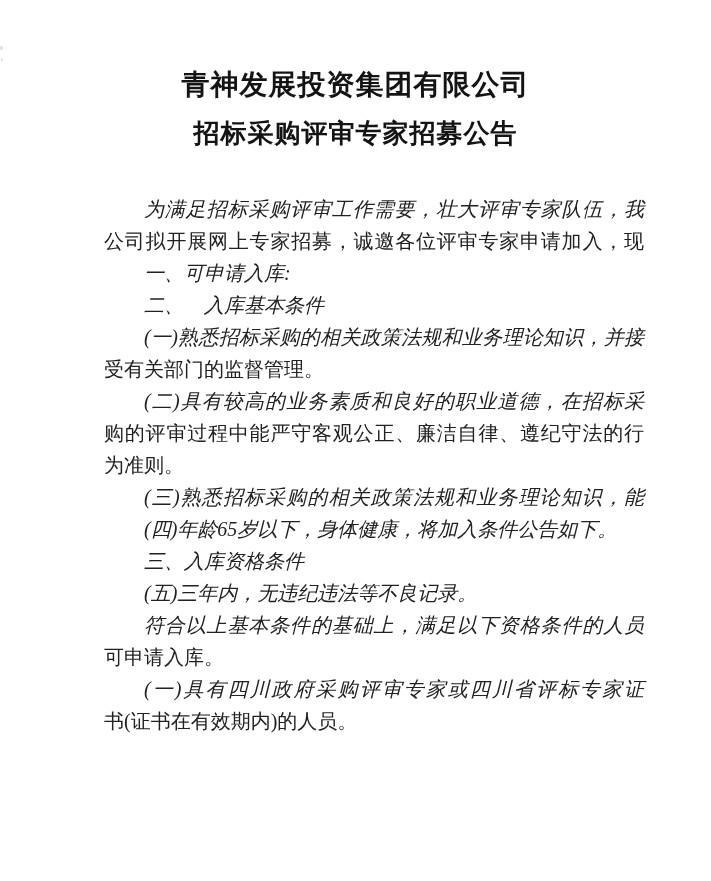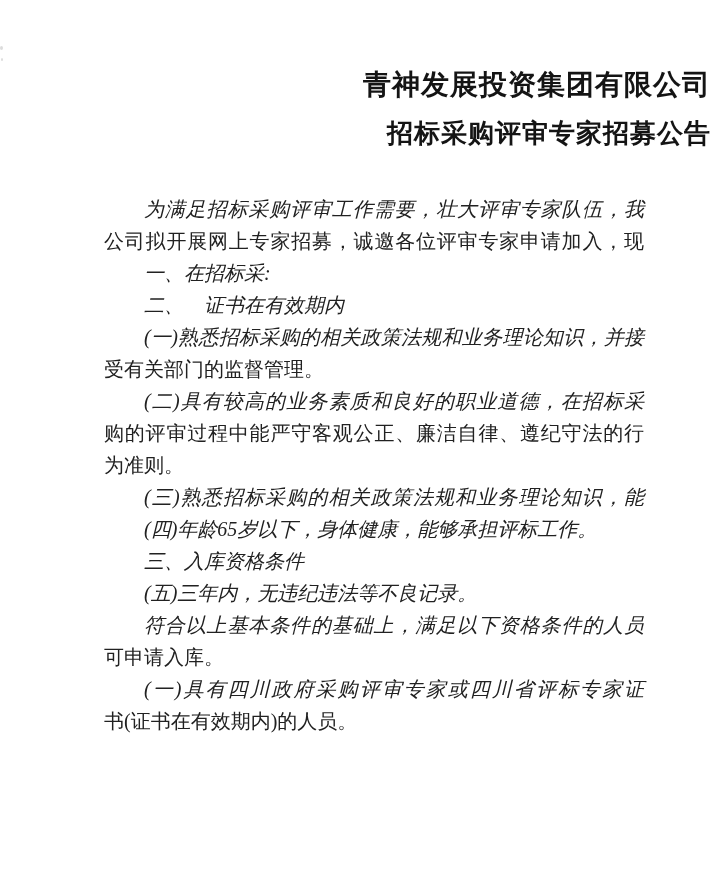--- a/index.html
+++ b/index.html
@@ -15,21 +15,21 @@
     overflow: hidden;
     font-family: "Liberation Serif", "DejaVu Serif", serif;
     color: #1d1d1d;
   }
   .doc-title {
     margin: 0;
     padding-top: 66px;
     font-size: 28px;
     line-height: 38px;
     font-weight: bold;
-    text-align: right;
+    text-align: center;
     letter-spacing: 1px;
     color: #141414;
   }
   .doc-title.second {
     padding-top: 0;
     margin-top: 11px;
     font-size: 26px;
   }
   .doc-body {
     margin-top: 40px;
@@ -69,29 +69,29 @@
   <span class="speck s1"></span>
   <span class="speck s2"></span>
 
   <div class="doc-title">青神发展投资集团有限公司</div>
 
   <div class="doc-title second">招标采购评审专家招募公告</div>
 
   <div class="doc-body">
       <div class="doc-line indent fill">为满足招标采购评审工作需要，壮大评审专家队伍，我</div>
       <div class="doc-line fill">公司拟开展网上专家招募，诚邀各位评审专家申请加入，现</div>
-      <div class="doc-line indent">一、在招标采:</div>
-      <div class="doc-line indent">二、　证书在有效期内</div>
+      <div class="doc-line indent">一、可申请入库:</div>
+      <div class="doc-line indent">二、　入库基本条件</div>
       <div class="doc-line indent fill">(一)熟悉招标采购的相关政策法规和业务理论知识，并接</div>
       <div class="doc-line">受有关部门的监督管理。</div>
       <div class="doc-line indent fill">(二)具有较高的业务素质和良好的职业道德，在招标采</div>
       <div class="doc-line fill">购的评审过程中能严守客观公正、廉洁自律、遵纪守法的行</div>
       <div class="doc-line">为准则。</div>
       <div class="doc-line indent fill">(三)熟悉招标采购的相关政策法规和业务理论知识，能</div>
-      <div class="doc-line indent">(四)年龄65岁以下，身体健康，能够承担评标工作。</div>
+      <div class="doc-line indent">(四)年龄65岁以下，身体健康，将加入条件公告如下。</div>
       <div class="doc-line indent">三、入库资格条件</div>
       <div class="doc-line indent">(五)三年内，无违纪违法等不良记录。</div>
       <div class="doc-line indent fill">符合以上基本条件的基础上，满足以下资格条件的人员</div>
       <div class="doc-line">可申请入库。</div>
       <div class="doc-line indent fill">(一)具有四川政府采购评审专家或四川省评标专家证</div>
       <div class="doc-line">书(证书在有效期内)的人员。</div>
     </div>
 </div>
 
 </body></html>

